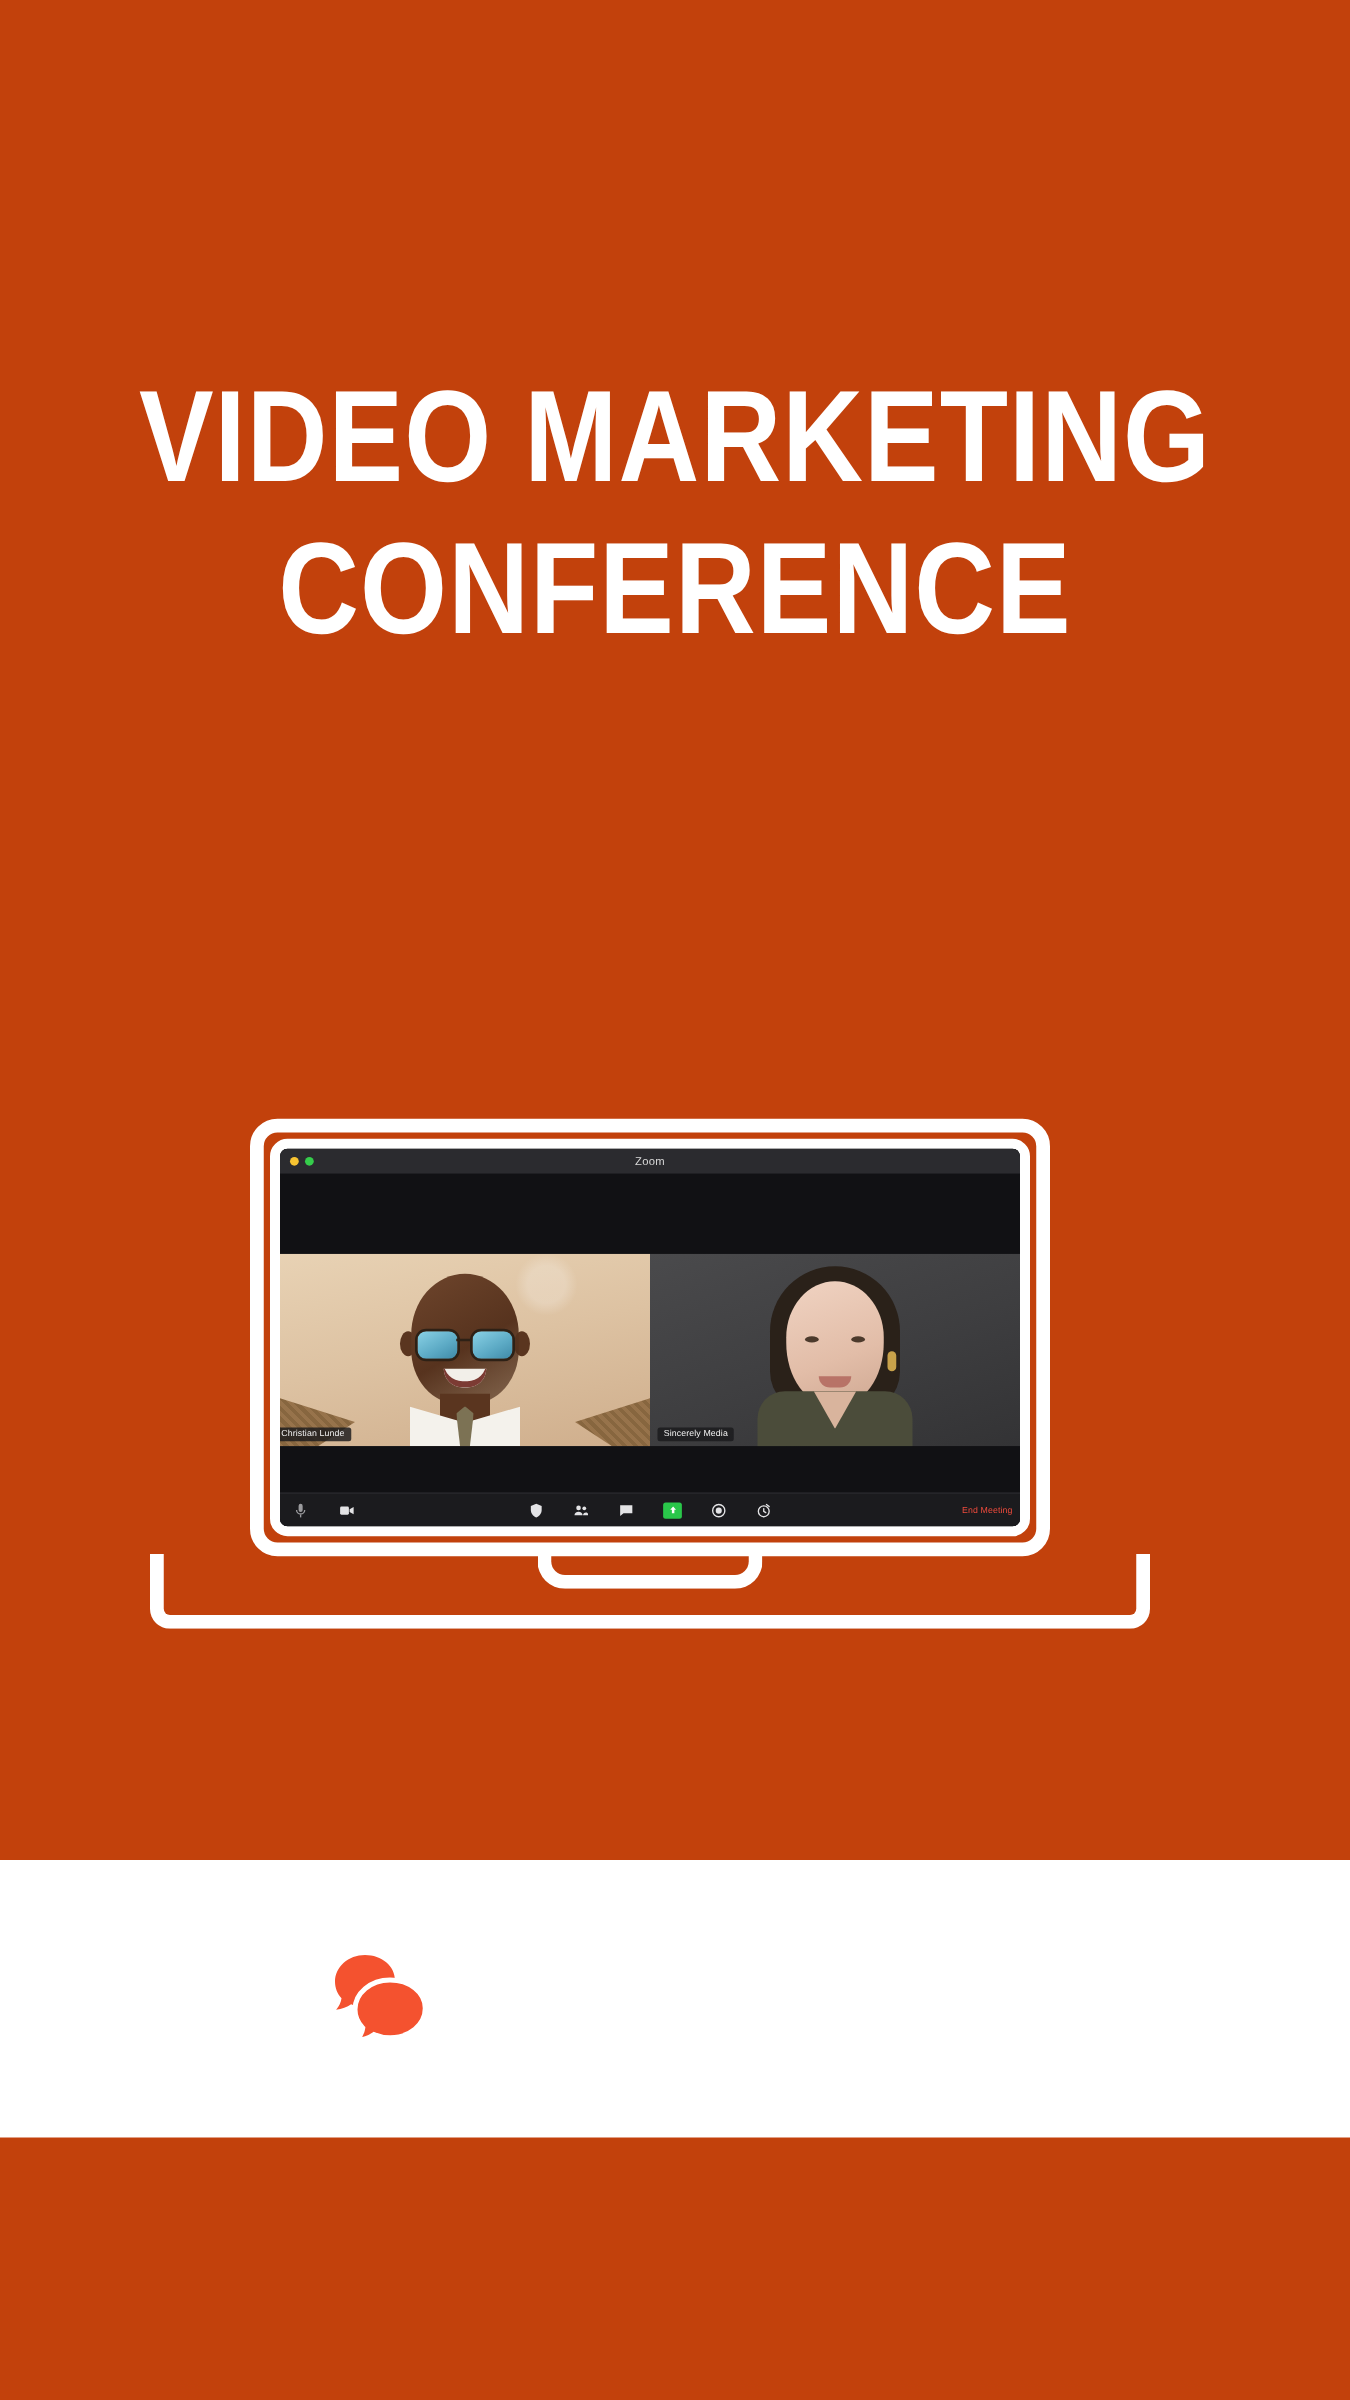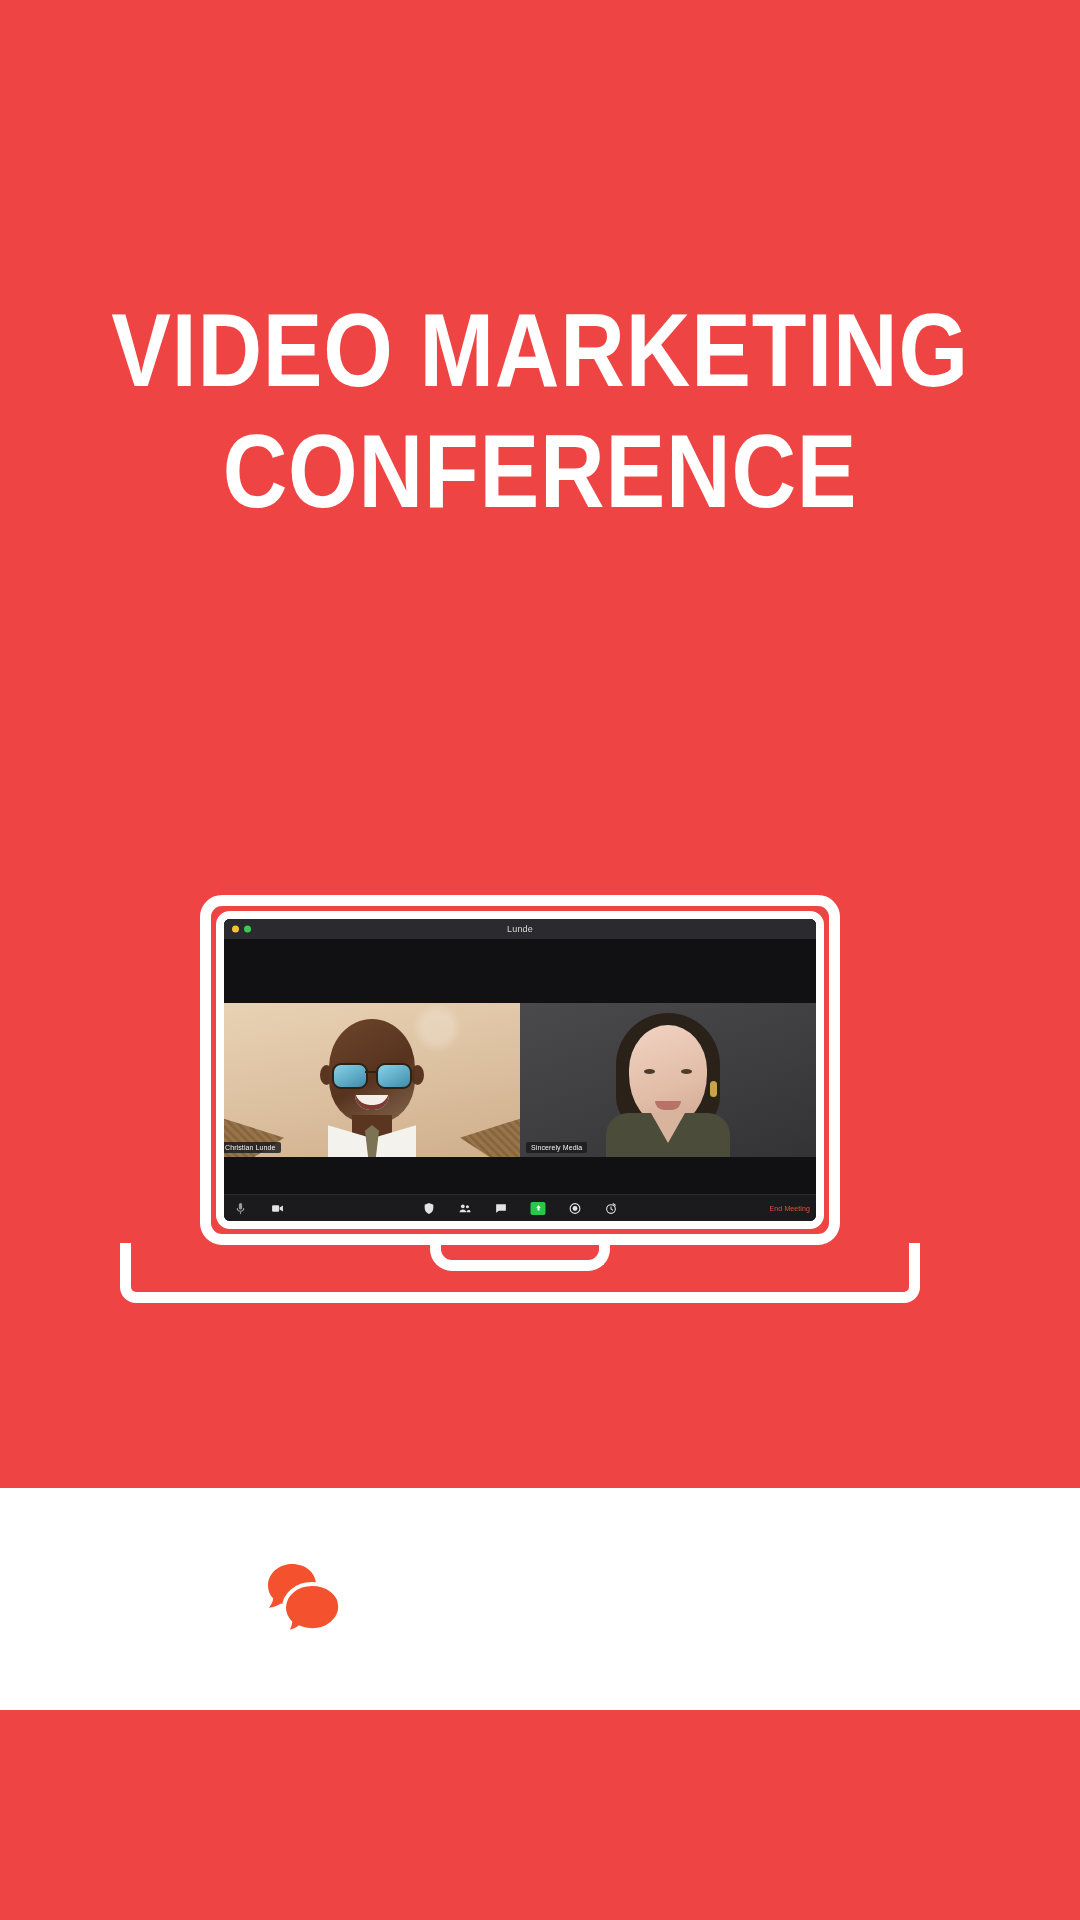--- a/index.html
+++ b/index.html
@@ -8,21 +8,21 @@
     background: #ffffff;
   }
   body {
     font-family: "Liberation Sans", sans-serif;
   }
 
   #poster {
     position: relative;
     width: 1080px;
     height: 1920px;
-    background: #ef4444;
+    background: #c2410c;
     overflow: hidden;
   }
 
   
   .headline-block {
     position: absolute;
     top: 290px;
     left: 0;
     width: 1080px;
     text-align: center;
@@ -368,21 +368,21 @@
     <div class="laptop-lid"></div>
 
     <div class="laptop-screen-frame">
       <div class="zoom-window">
 
         <div class="zoom-titlebar">
           <div class="traffic-lights">
             <span class="tl-dot tl-yellow"></span>
             <span class="tl-dot tl-green"></span>
           </div>
-          <span class="zoom-title-text">Lunde</span>
+          <span class="zoom-title-text">Zoom</span>
         </div>
 
         <div class="zoom-stage">
           <div class="tiles">
 
             <div class="tile tile-active">
               <div class="p1-bg">
                 <div class="p1-ear-l"></div>
                 <div class="p1-ear-r"></div>
                 <div class="p1-head"></div>

